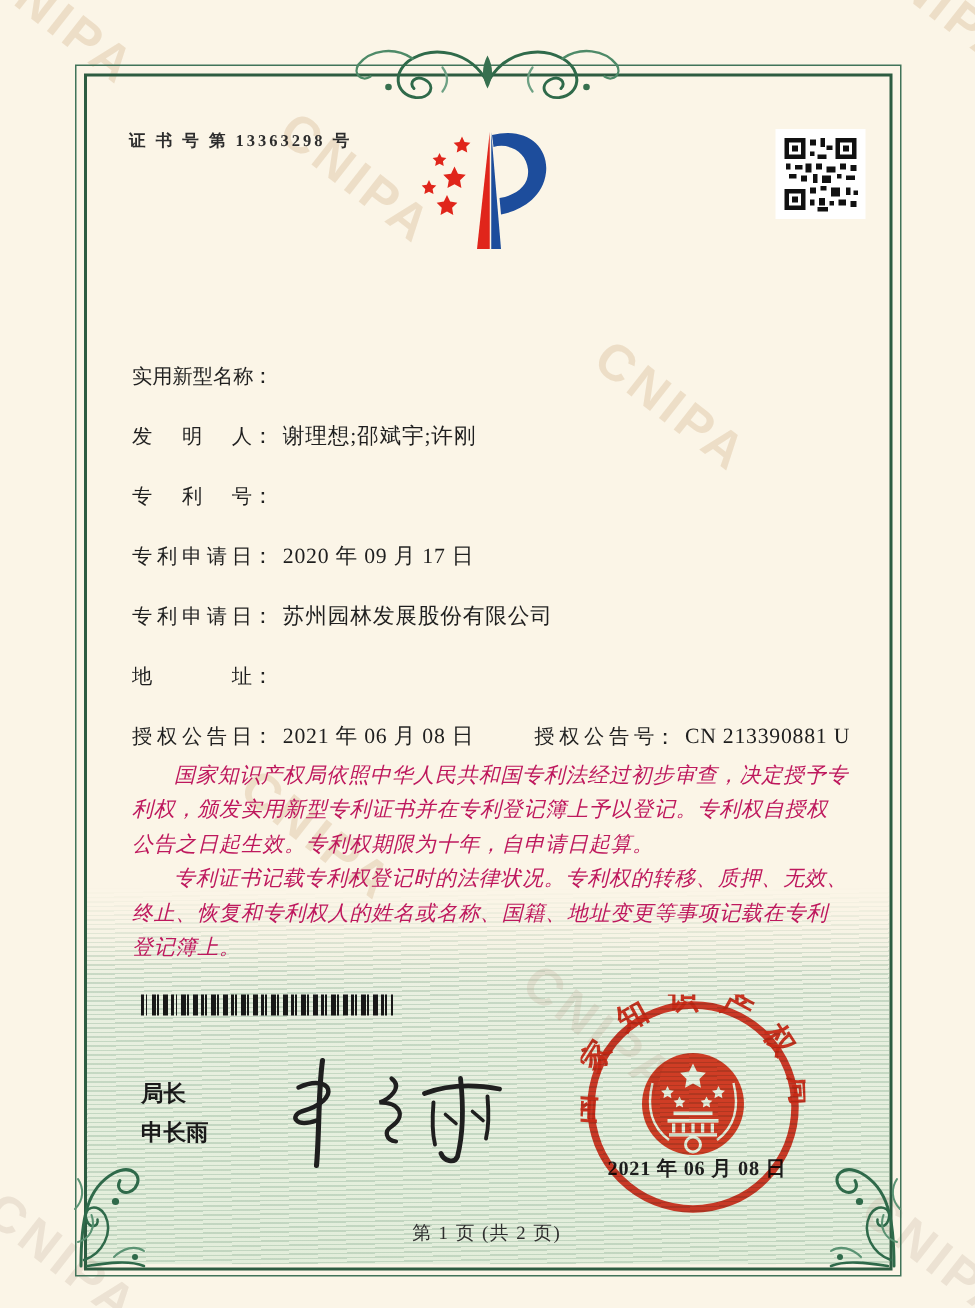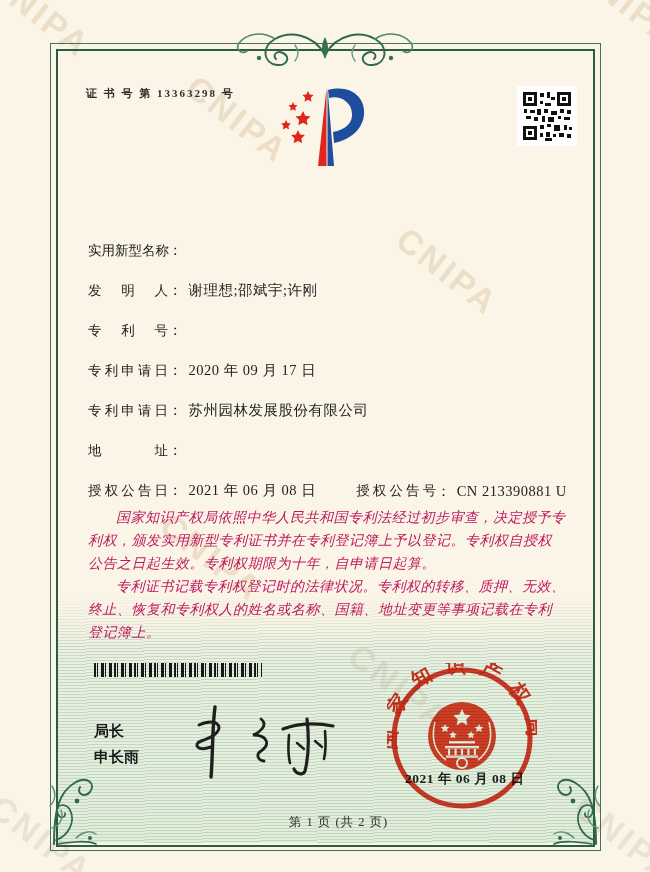--- a/index.html
+++ b/index.html
@@ -55,30 +55,30 @@
 
   .barcode{position:absolute;left:94px;top:663px;width:168px;height:14px;z-index:5;
     background:repeating-linear-gradient(90deg,
       #181818 0 2px, rgba(0,0,0,0) 2px 3px,
       #181818 3px 4px, rgba(0,0,0,0) 4px 7px,
       #181818 7px 10px, rgba(0,0,0,0) 10px 11px,
       #181818 11px 12px, rgba(0,0,0,0) 12px 15px,
       #181818 15px 18px, rgba(0,0,0,0) 18px 20px);}
 
   .signer{position:absolute;left:94px;top:718px;z-index:5;
-      font-family:Liberation Sans, sans-serif;
+      font-family:Liberation Mono, monospace;
       font-size:15px;font-weight:700;color:#1a1a1a;line-height:26px;}
   .signature{position:absolute;left:185px;top:697px;z-index:5;}
 
   .seal-date{position:absolute;left:405px;top:770px;z-index:5;font-size:13.5px;
       font-weight:600;color:#1d1d1d;letter-spacing:0.5px;white-space:nowrap;}
   .seal{position:absolute;left:387px;top:663px;z-index:6;mix-blend-mode:multiply;}
 
   .footer{position:absolute;left:54px;top:814px;width:541px;text-align:center;
-      font-size:12.5px;color:#2e2e2e;z-index:5;letter-spacing:1px;padding-left:14px;}
+      font-size:12.5px;color:#2e2e2e;z-index:5;letter-spacing:1px;}
 </style>
 </head>
 <body>
 
 <div class="page">
 
   <div class="wm" style="left:-20px;top:-6px;">CNIPA</div>
   <div class="wm" style="left:568px;top:-16px;">CNIPA</div>
   <div class="wm" style="left:178px;top:100px;">CNIPA</div>
   <div class="wm" style="left:388px;top:252px;">CNIPA</div>

